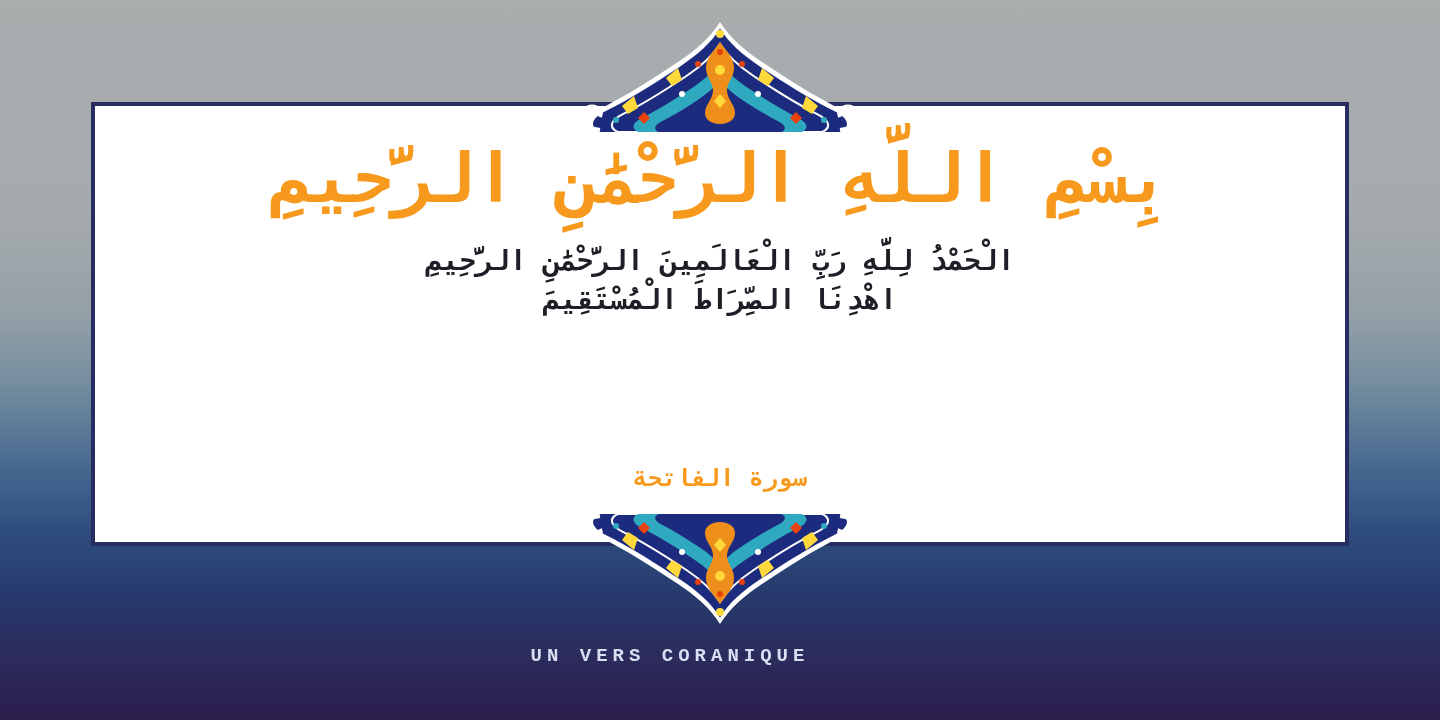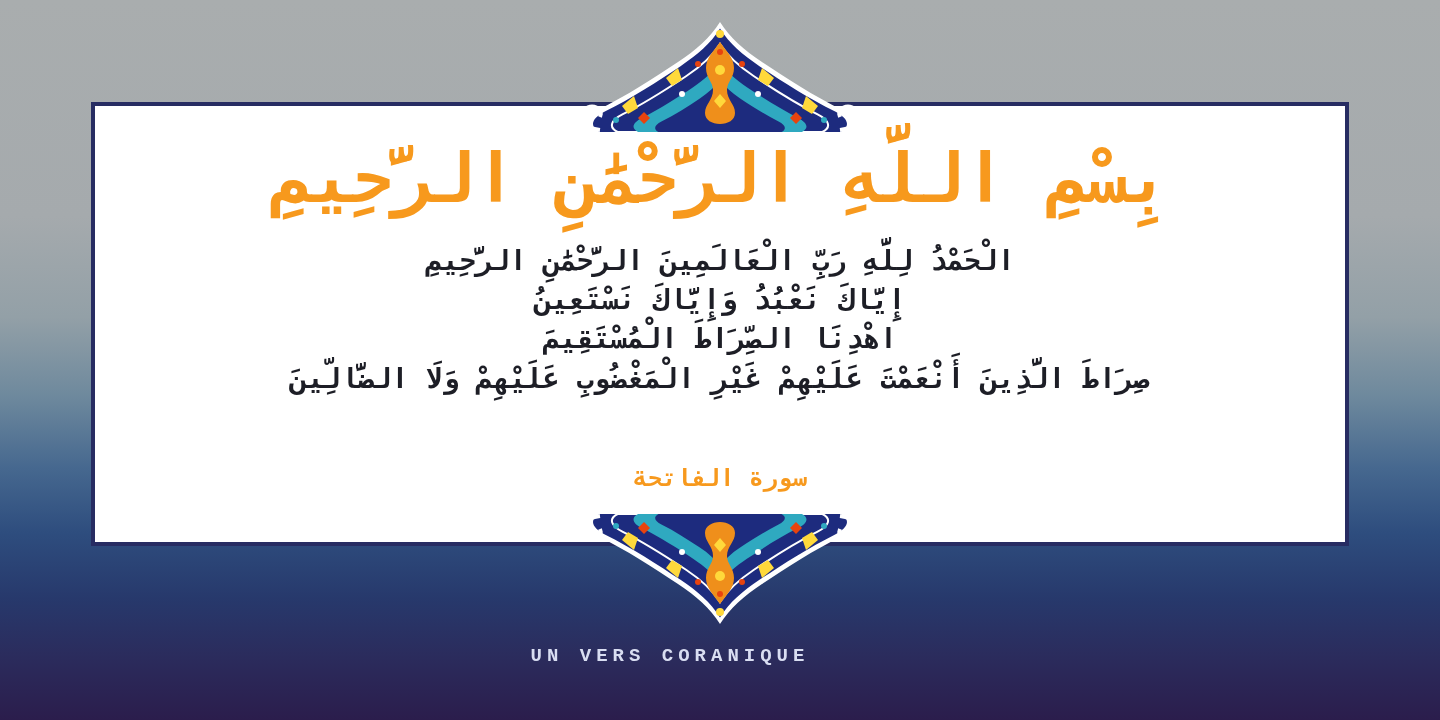--- a/index.html
+++ b/index.html
@@ -128,22 +128,20 @@
       <circle cx="188" cy="74" r="3" fill="#ffffff"></circle>
       <circle cx="128" cy="44" r="3" fill="#e8430e"></circle>
       <circle cx="172" cy="44" r="3" fill="#e8430e"></circle>
     </svg>
   </div>
 
   <div class="bismillah">بِسْمِ اللَّهِ الرَّحْمَٰنِ الرَّحِيمِ</div>
 
   <div class="verses">
     <div class="verse-line">الْحَمْدُ لِلَّهِ رَبِّ الْعَالَمِينَ الرَّحْمَٰنِ الرَّحِيمِ</div>
-    <div class="verse-line">إِيَّاكَ نَعْبُدُ وَإِيَّاكَ نَسْتَعِينُ</div>
     <div class="verse-line">اهْدِنَا الصِّرَاطَ الْمُسْتَقِيمَ</div>
-    <div class="verse-line">صِرَاطَ الَّذِينَ أَنْعَمْتَ عَلَيْهِمْ غَيْرِ الْمَغْضُوبِ عَلَيْهِمْ وَلَا الضَّالِّينَ</div>
   </div>
 
   <div class="surah-title">سورة الفاتحة</div>
 
   <div class="footer-caption">UN VERS CORANIQUE</div>
 
 </div>
 
 </body></html>

